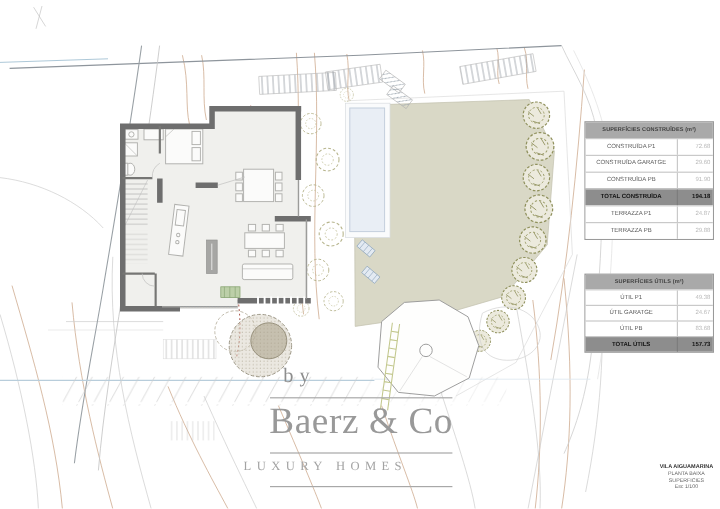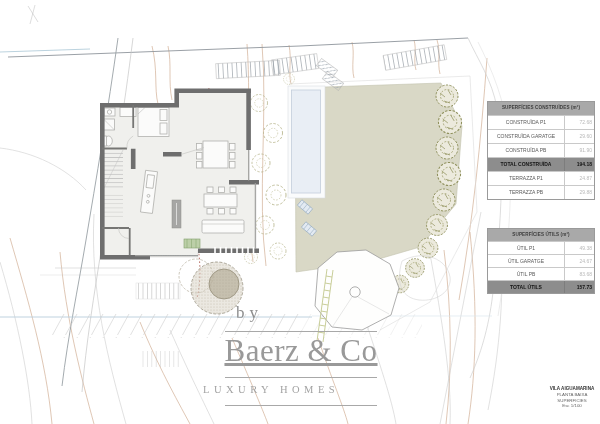--- a/index.html
+++ b/index.html
@@ -29,21 +29,21 @@
 
   
   .wm { position:absolute; color:#9a9a9a; }
   #wm-by   { left:236px; top:303px; font:400 17px "Liberation Serif", serif;
              letter-spacing:5px; color:#8e8e8e; }
   .wm-rule { position:absolute; left:225px; width:152px; height:0; border-top:1px solid #a8a8a8; }
   #wm-rule1 { top:331px; }
   #wm-rule2 { top:377px; }
   #wm-rule3 { top:405px; }
   #wm-brand { left:203px; top:333px; width:196px; text-align:center;
-              font:400 31px "Liberation Serif", serif; color:#999; letter-spacing:.5px;text-decoration:underline; }
+              font:400 31px "Liberation Serif", serif; color:#999; letter-spacing:.5px; }
   #wm-tag   { left:203px; top:384px; width:196px; text-align:left;
               font:400 10.5px "Liberation Serif", serif; letter-spacing:4.5px; color:#a3a3a3; }
 
   
   #titleblock { position:absolute; left:543px; top:386px; width:58px; text-align:center; }
   #titleblock .tb1 { font-size:4.6px; font-weight:bold; color:#333; line-height:6px; }
   #titleblock .tb2 { font-size:4.4px; color:#666; line-height:5.6px; }
 </style>
 </head>
 <body>

